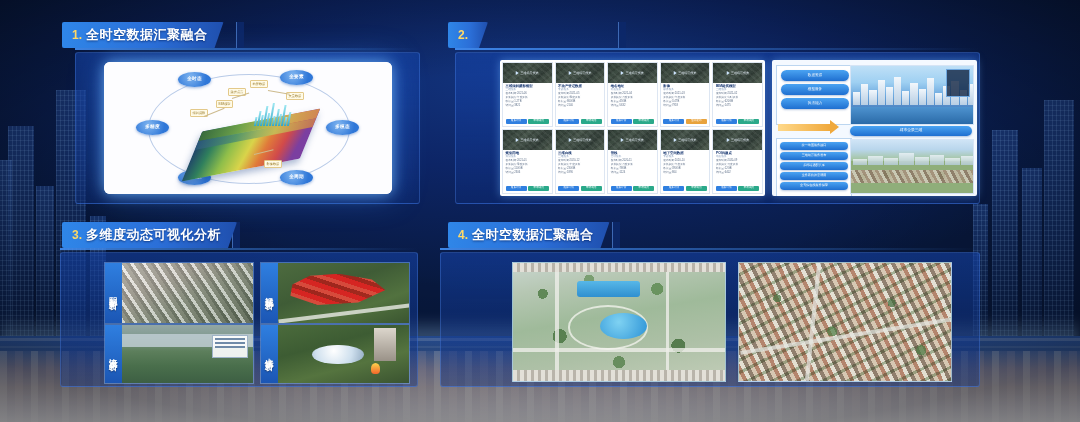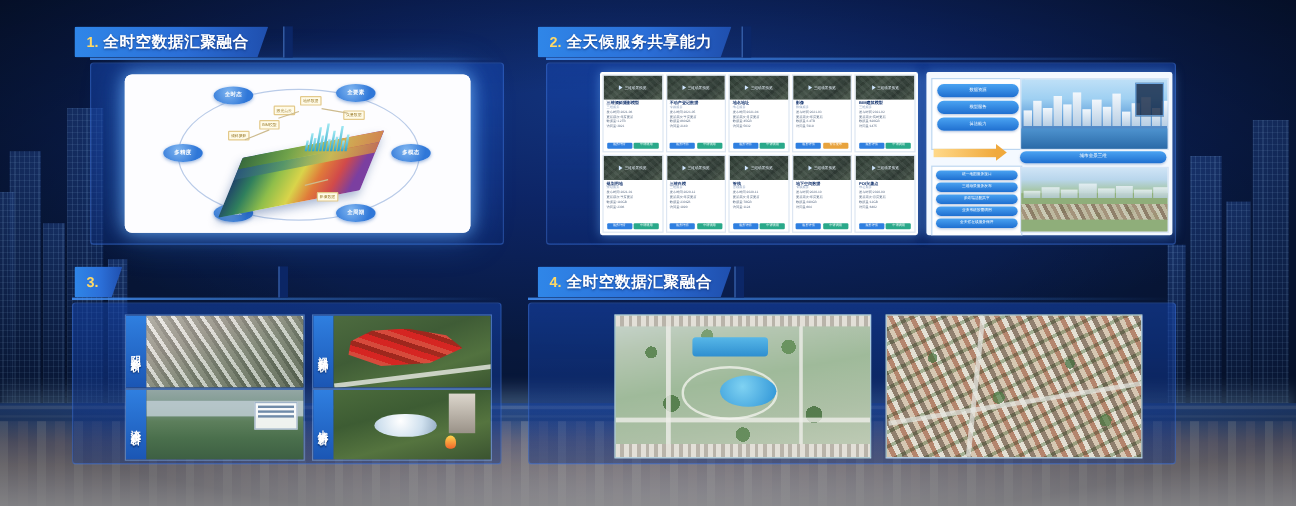--- a/index.html
+++ b/index.html
@@ -275,21 +275,20 @@
     </div>
   </div>
 
   <div class="panel" style="left:455px;top:52px;width:525px;height:152px;">
     <div class="panel-bg"></div>
   </div>
   <div class="ribbon-line" style="left:455px;top:48px;width:525px;"></div>
   <div class="ribbon-tail" style="left:618px;top:22px;"></div>
   <div class="ribbon" style="left:448px;top:22px;">
     <span class="num">2.</span>
-    <span class="txt">全天候服务共享能力</span>
   </div>
 
   <div class="sheet" style="left:500px;top:60px;width:265px;height:136px;">
     <div class="grid" id="catalog-grid" style="left:2px;top:2px;right:2px;bottom:2px;position:absolute;grid-template-columns:repeat(5,1fr);grid-template-rows:repeat(2,1fr);">
         <div class="gcard">
           <div class="gthumb">
             <div class="noise"></div>
             <div class="play">
               <b></b>
               <span>三维场景预览</span>
@@ -578,20 +577,21 @@
     </div>
   </div>
 
   <div class="panel" style="left:60px;top:252px;width:358px;height:135px;">
     <div class="panel-bg"></div>
   </div>
   <div class="ribbon-line" style="left:60px;top:248px;width:358px;"></div>
   <div class="ribbon-tail" style="left:232px;top:222px;"></div>
   <div class="ribbon" style="left:62px;top:222px;">
     <span class="num">3.</span>
+    <span class="txt">多维度动态可视化分析</span>
   </div>
 
   <div class="tile" style="left:104px;top:262px;width:148px;height:60px;">
     <div class="vlabel">
         <span>阴影分析</span>
       </div>
     <div class="shot sh-shadow">
         <div class="blocks"></div>
       </div>
   </div>

